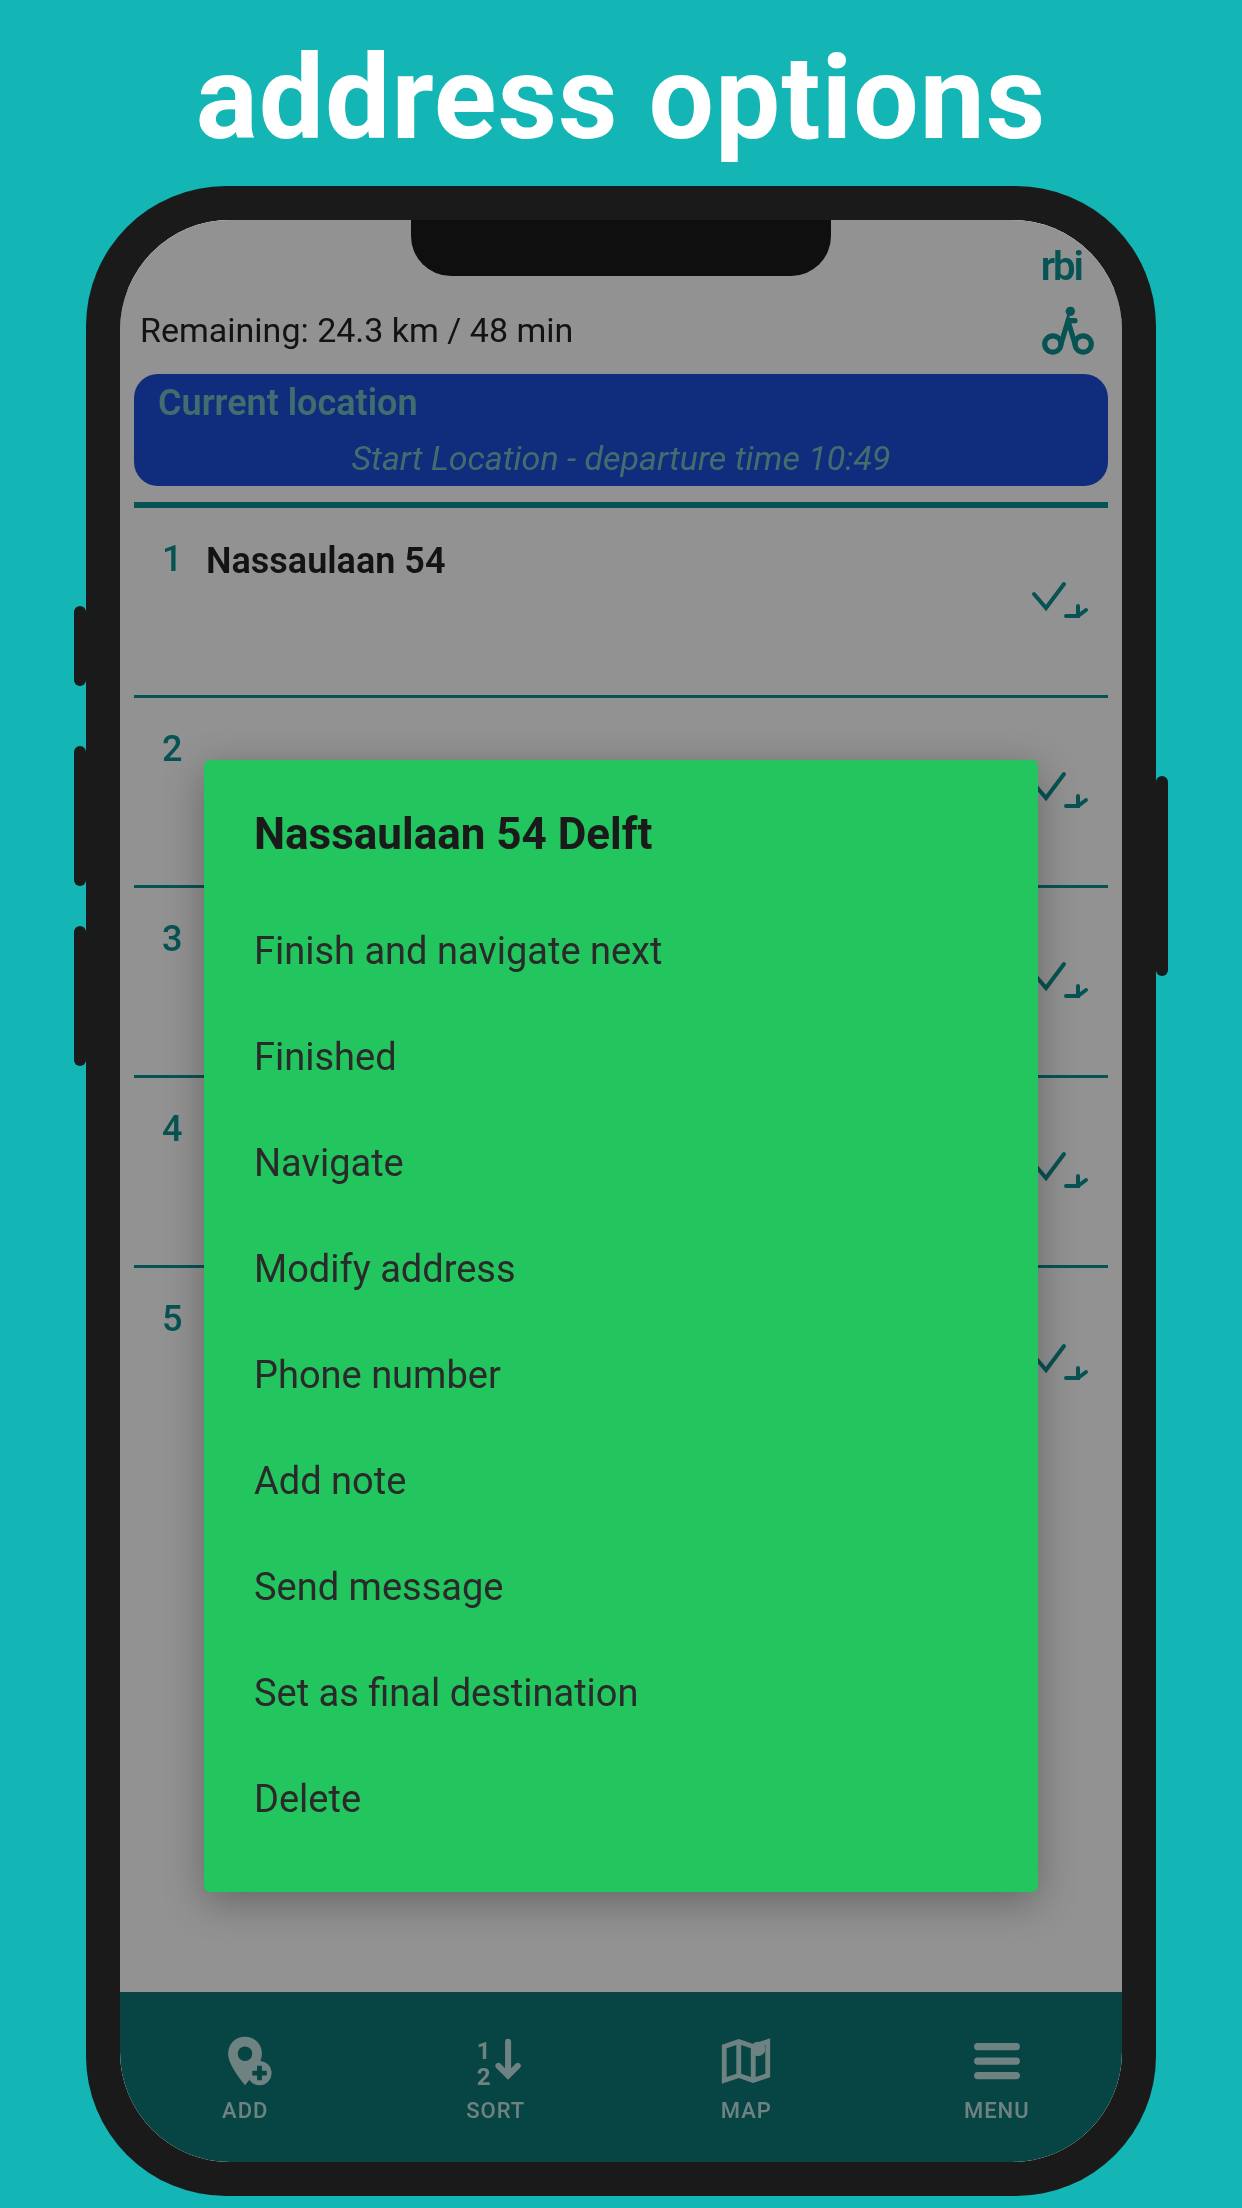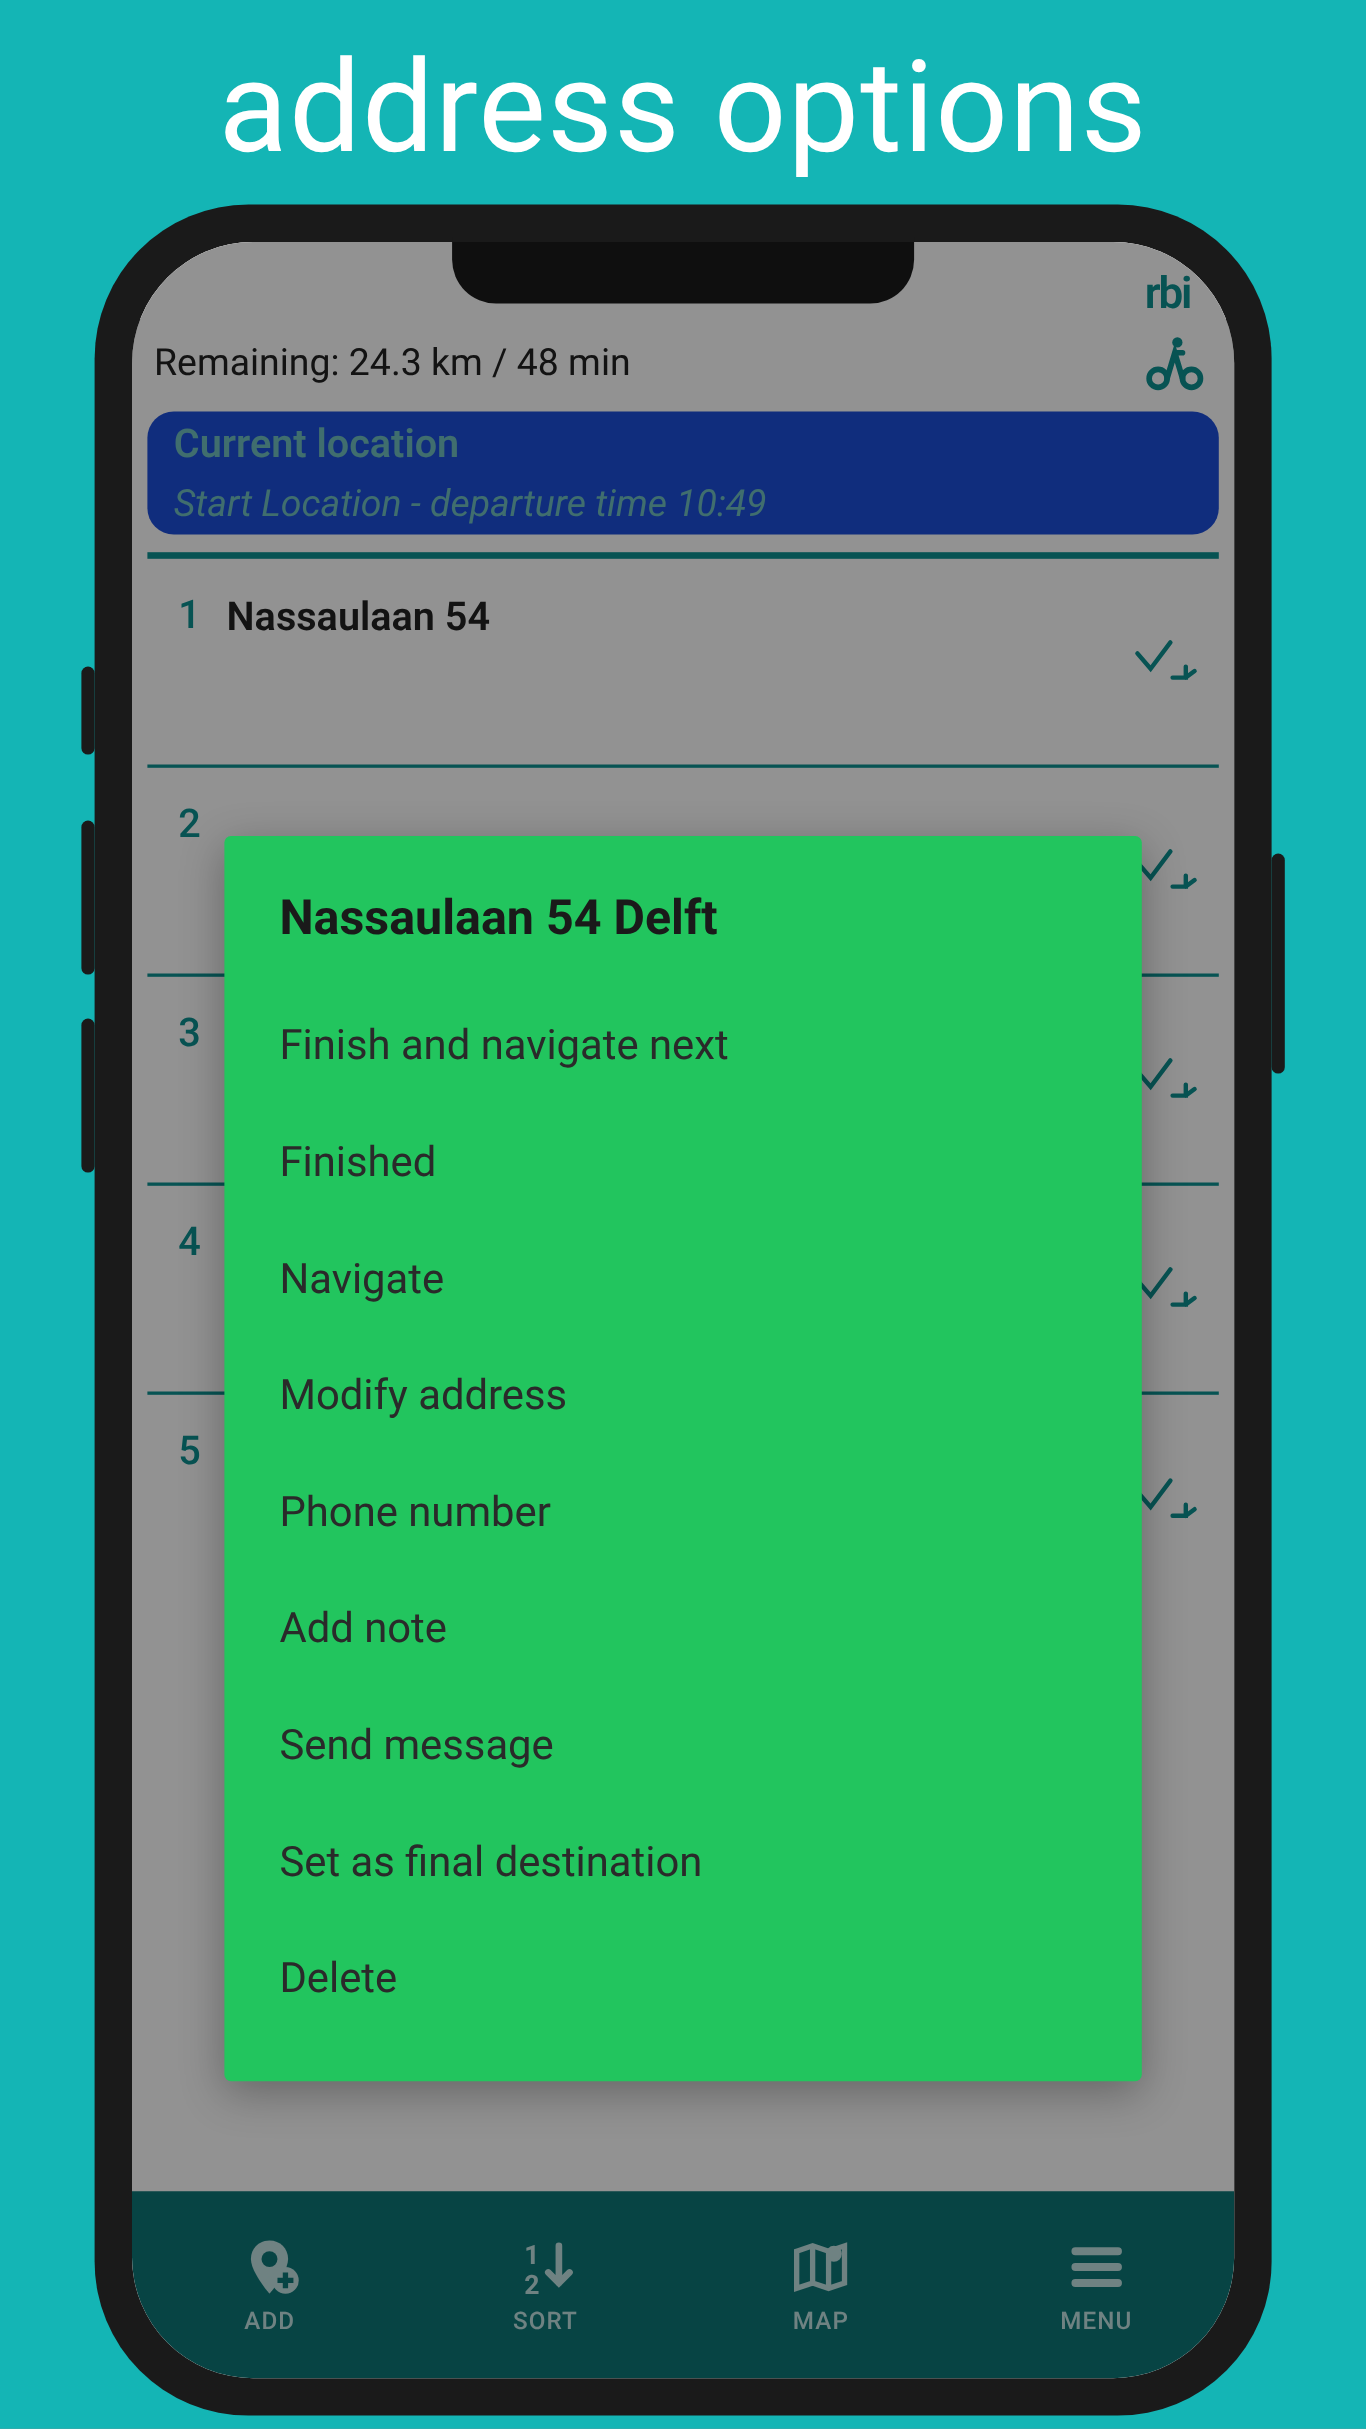--- a/index.html
+++ b/index.html
@@ -1,39 +1,39 @@
 <!DOCTYPE html>
 <html><head>
 <meta charset="utf-8">
 <style>
 * { margin:0; padding:0; box-sizing:border-box; font-family:-apple-system,BlinkMacSystemFont,"Segoe UI",Roboto,sans-serif; }
 html,body { width:1242px; height:2208px; overflow:hidden; }
 body { background:#14b5b5; }
 
-.promo-title { text-align:center; color:#fff; font-size:116px; font-weight:400; padding:30px 0 20px; letter-spacing:1px; }
+.promo-title { text-align:center; color:#fff; font-size:116px; font-weight:700; padding:30px 0 20px; letter-spacing:1px; }
 
 .phone-frame { width:1070px; height:2010px; margin:0 auto; background:#1a1a1a; border-radius:140px; position:relative; padding:34px; }
 .phone-side-btn { position:absolute; background:#1a1a1a; border-radius:6px; }
 .btn-left-1 { left:-12px; top:420px; width:12px; height:80px; }
 .btn-left-2 { left:-12px; top:560px; width:12px; height:140px; }
 .btn-left-3 { left:-12px; top:740px; width:12px; height:140px; }
 .btn-right  { right:-12px; top:590px; width:12px; height:200px; }
 .notch { position:absolute; top:30px; left:50%; transform:translateX(-50%); width:420px; height:60px; background:#1a1a1a; border-radius:0 0 40px 40px; z-index:50; }
 
 .screen { width:100%; height:100%; background:#fbfbfb; border-radius:110px; overflow:hidden; position:relative; }
 
 .status-bar { height:70px; background:#fbfbfb; display:flex; justify-content:flex-end; align-items:flex-end; padding:0 40px 0 0; }
 .brand-logo { color:#0d8f8f; font-size:40px; font-weight:600; letter-spacing:-2px; }
 
 .summary { padding:18px 20px 20px 20px; font-size:34px; color:#222; line-height:1.35; position:relative; }
 .summary .bike-icon { position:absolute; right:26px; top:12px; }
 
 .current-loc { margin:0 14px; background:#1d4ed8; padding:8px 24px;border-radius:24px; }
 .current-loc-title { color:#6fbdbd; font-size:36px; font-weight:600; margin-bottom:14px; }
-.current-loc-sub   { color:#6fbdbd; font-size:34px; font-style:italic; }
+.current-loc-sub   { color:#6fbdbd; font-size:34px; font-style:italic;text-align:center; }
 
 .divider-strong { height:6px; background:#0d8f8f; margin:16px 14px 0; }
 
 .addr-list { }
 .addr-item { display:flex; align-items:flex-start; padding:30px 18px 30px 28px; border-bottom:3px solid #0d8f8f; margin:0 14px; position:relative; min-height:190px; }
 .addr-item:last-child { border-bottom:none; }
 .addr-num { color:#0d8f8f; font-size:36px; font-weight:500; width:44px; flex-shrink:0; }
 .addr-text { font-size:36px; font-weight:600; color:#222; line-height:1.3; }
 .addr-action { position:absolute; right:18px; top:50%; transform:translateY(-50%); }
 

